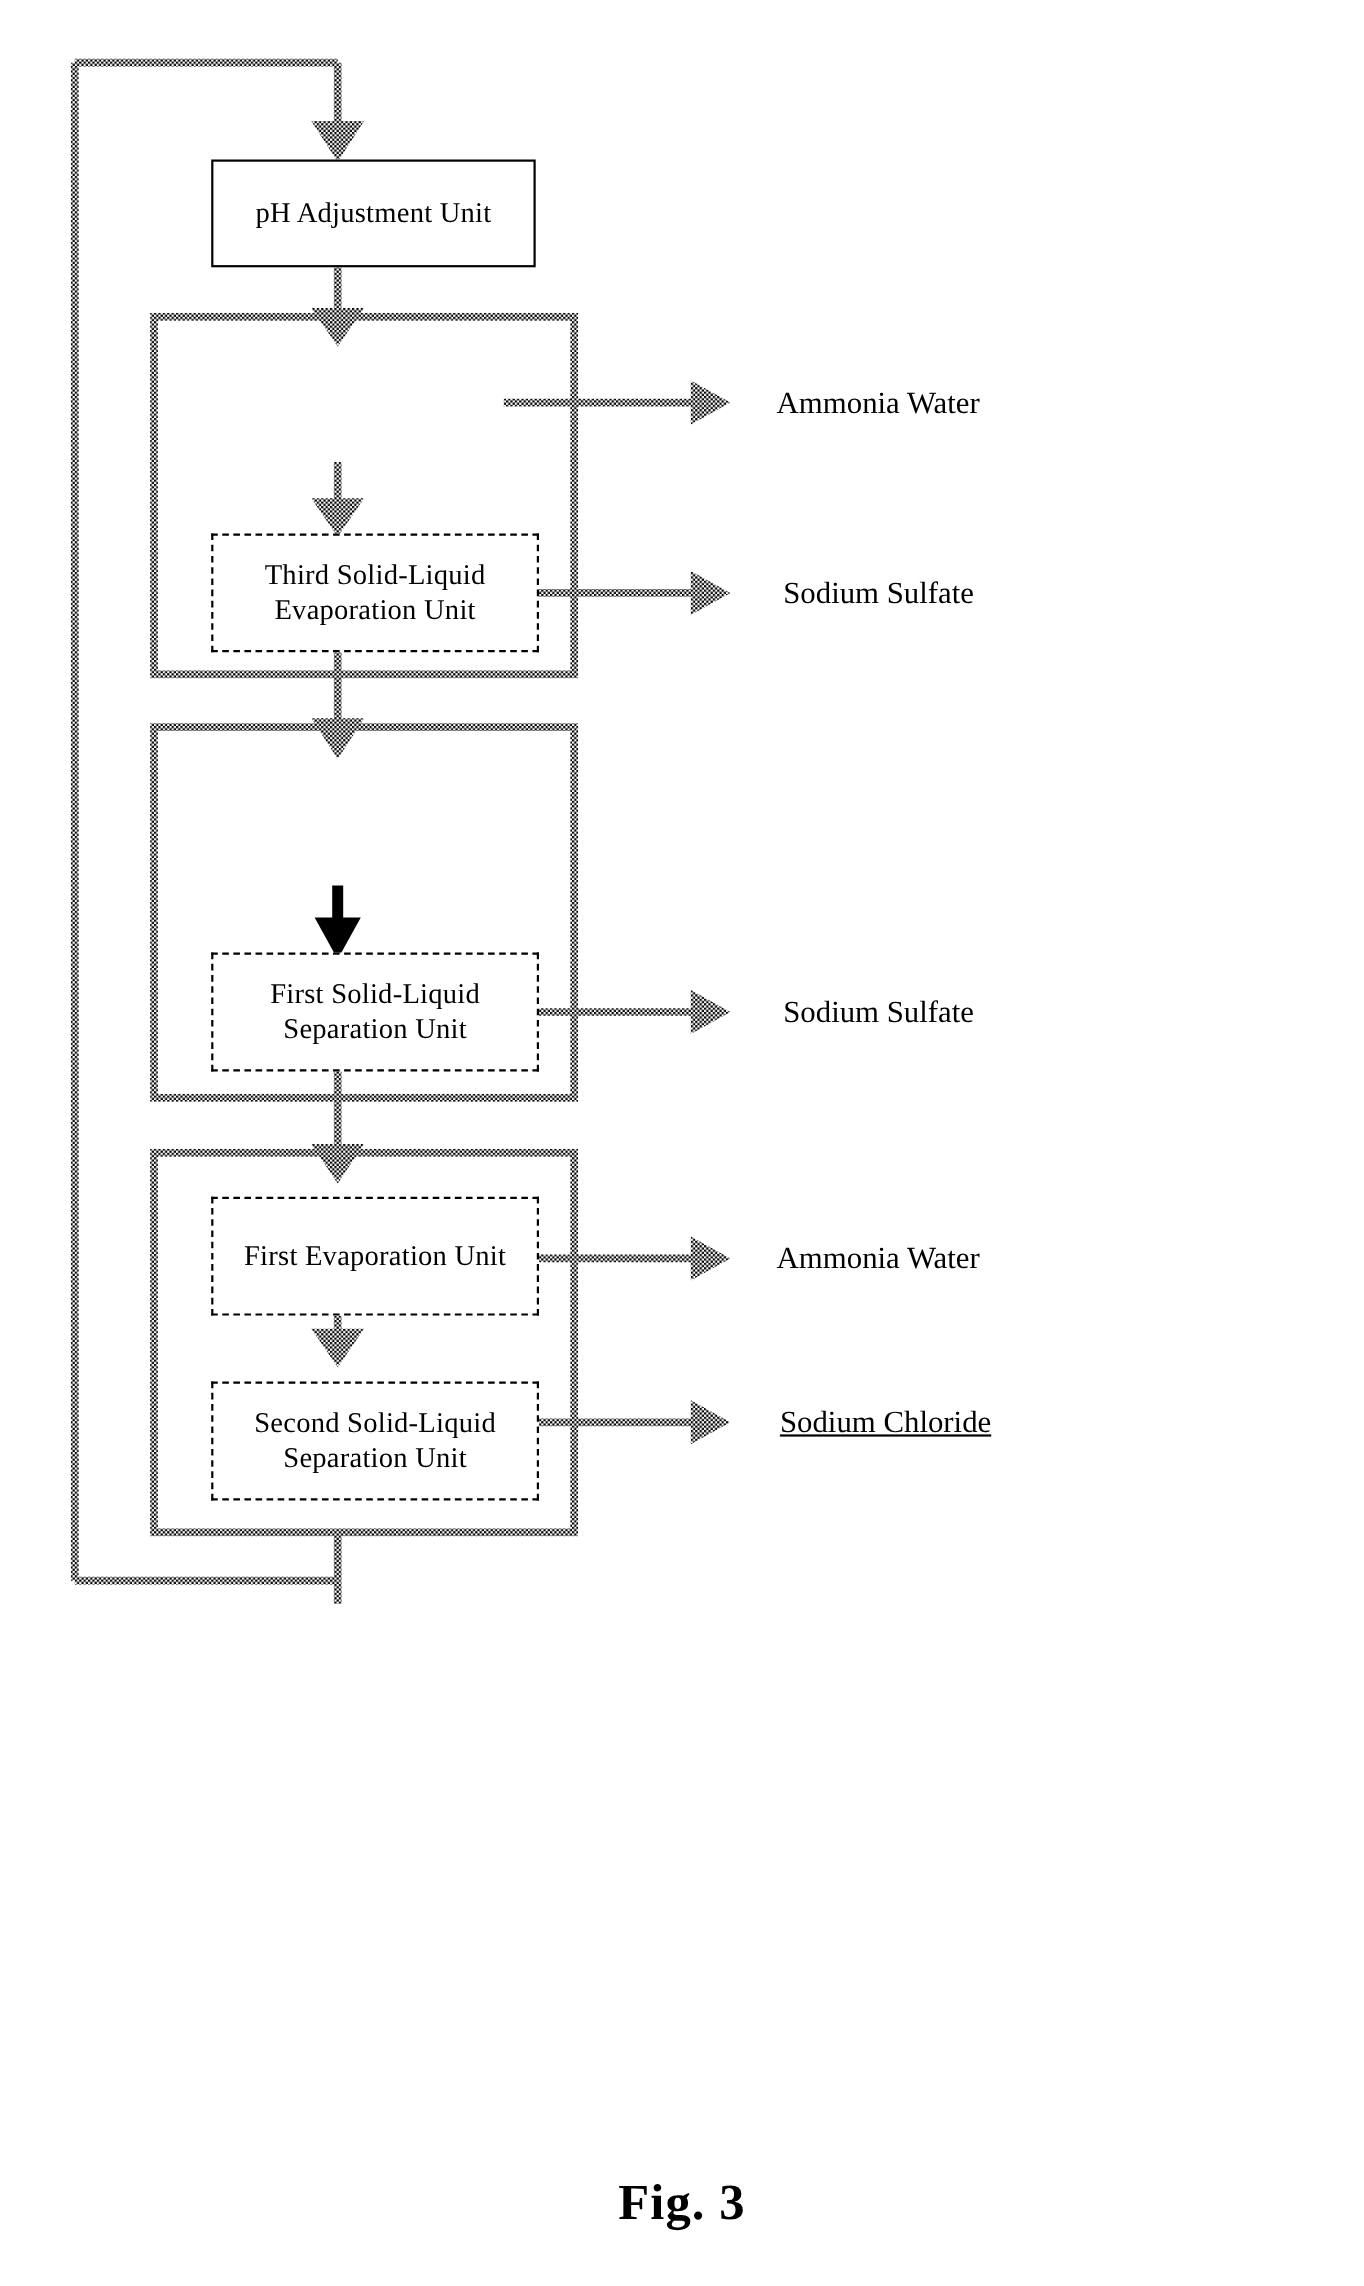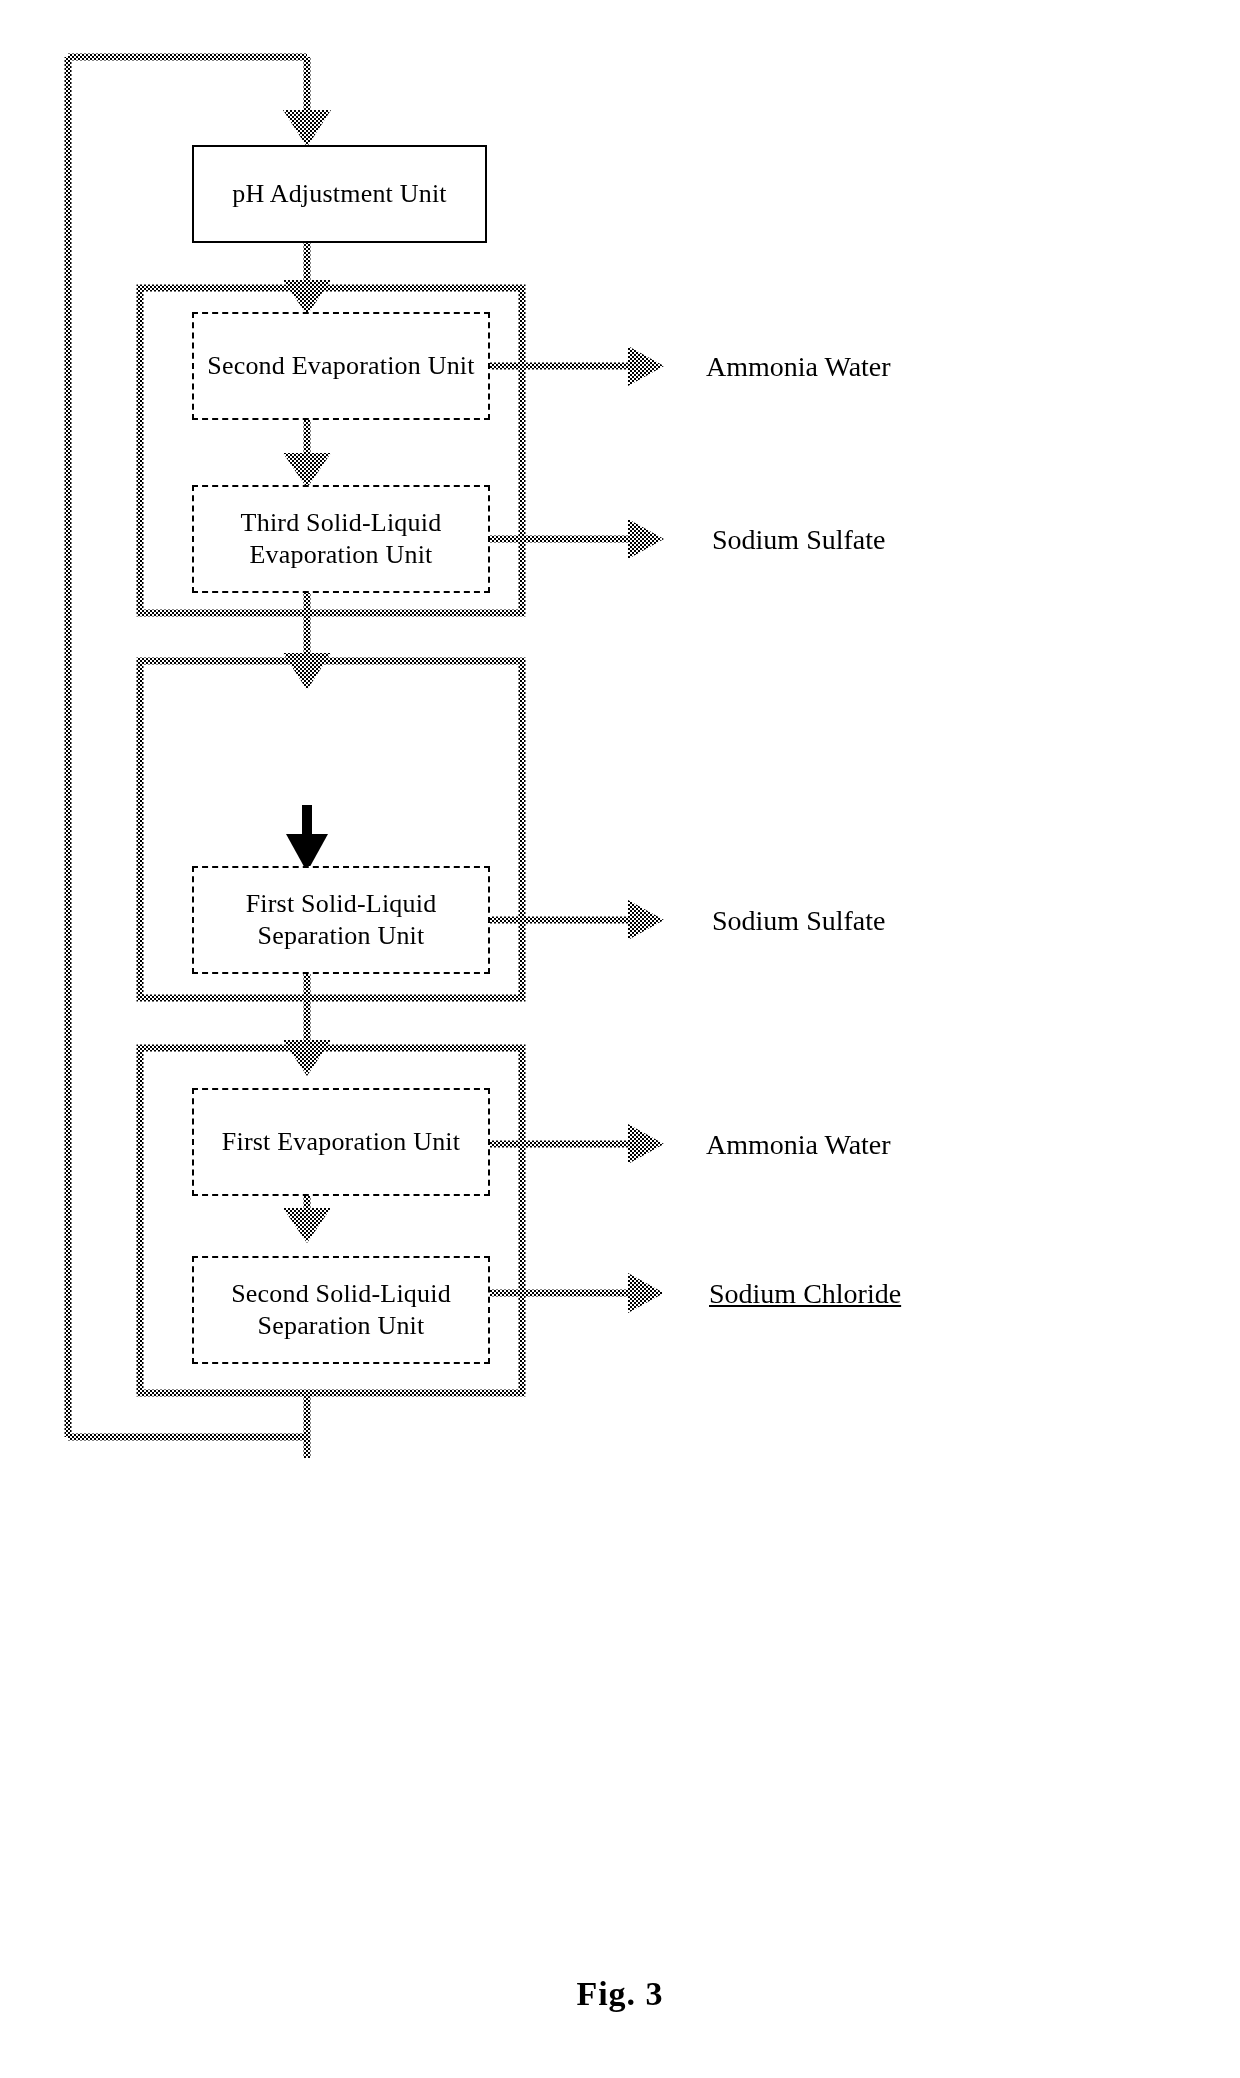--- a/index.html
+++ b/index.html
@@ -64,21 +64,21 @@
     line-height: 1;
     white-space: nowrap;
   }
 
   
   #fig-caption {
     position: absolute;
     left: 0;
     width: 1240px;
     text-align: center;
-    font-size: 34px;
+    font-size: 46px;
     font-weight: bold;
     letter-spacing: 1px;
   }
 </style>
 </head>
 <body>
 
 <div id="figure-root">
 
   <svg id="connectors" viewBox="0 0 1240 2078" width="1240" height="2078">
@@ -171,23 +171,20 @@
     <g>
       <path d="M 458 1293 L 632 1293" fill="none" stroke="url(#dither)" stroke-width="7"></path>
       <path d="M 628 1273 L 628 1313 L 664 1293 Z" fill="url(#dither)" stroke="none"></path>
     </g>
   </svg>
 
   <div class="unit-box solid" style="left:160px; top:145px; width:295px; height:98px;">
     <div class="unit-label">pH Adjustment Unit</div>
   </div>
 
-  <div class="unit-box dashed" style="left:160px; top:312px; width:298px; height:108px;">
-    <div class="unit-label">Second Evaporation Unit</div>
-  </div>
 
   <div class="unit-box dashed" style="left:160px; top:485px; width:298px; height:108px;">
     <div class="unit-label">Third Solid-Liquid
 Evaporation Unit</div>
   </div>
 
 
   <div class="unit-box dashed" style="left:160px; top:866px; width:298px; height:108px;">
     <div class="unit-label">First Solid-Liquid
 Separation Unit</div>

